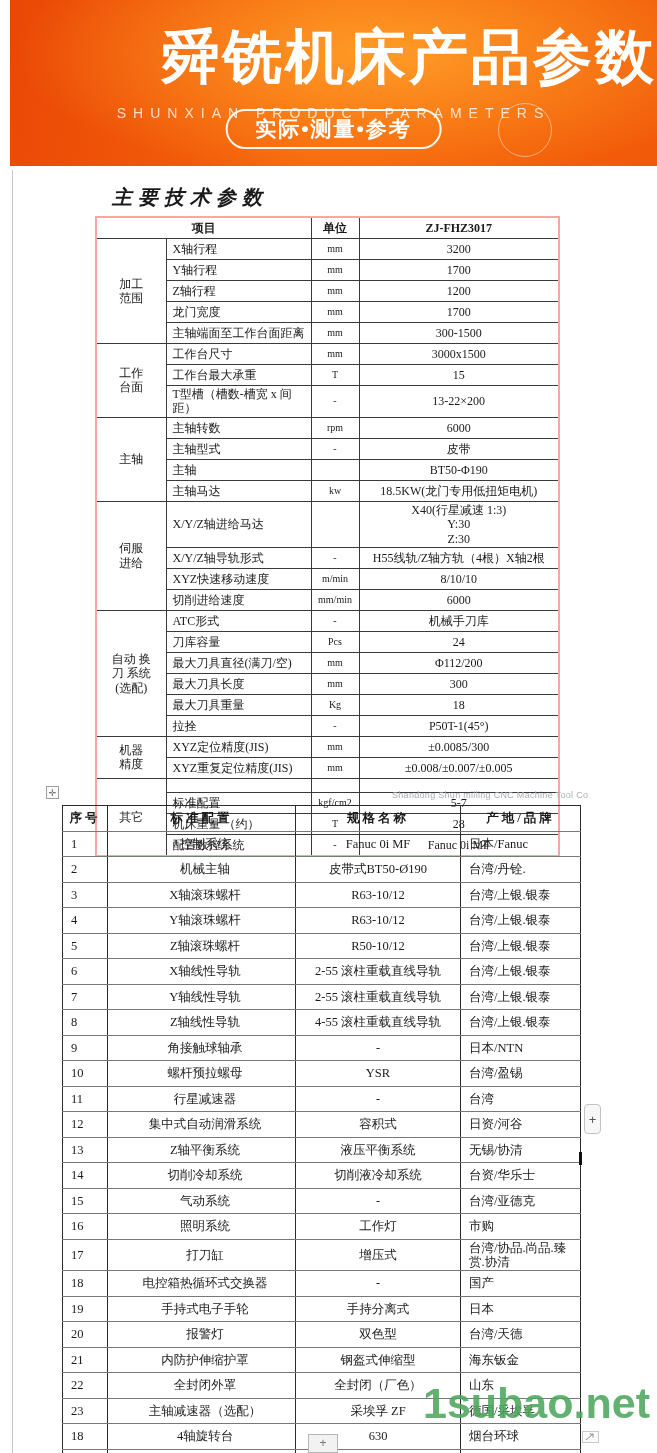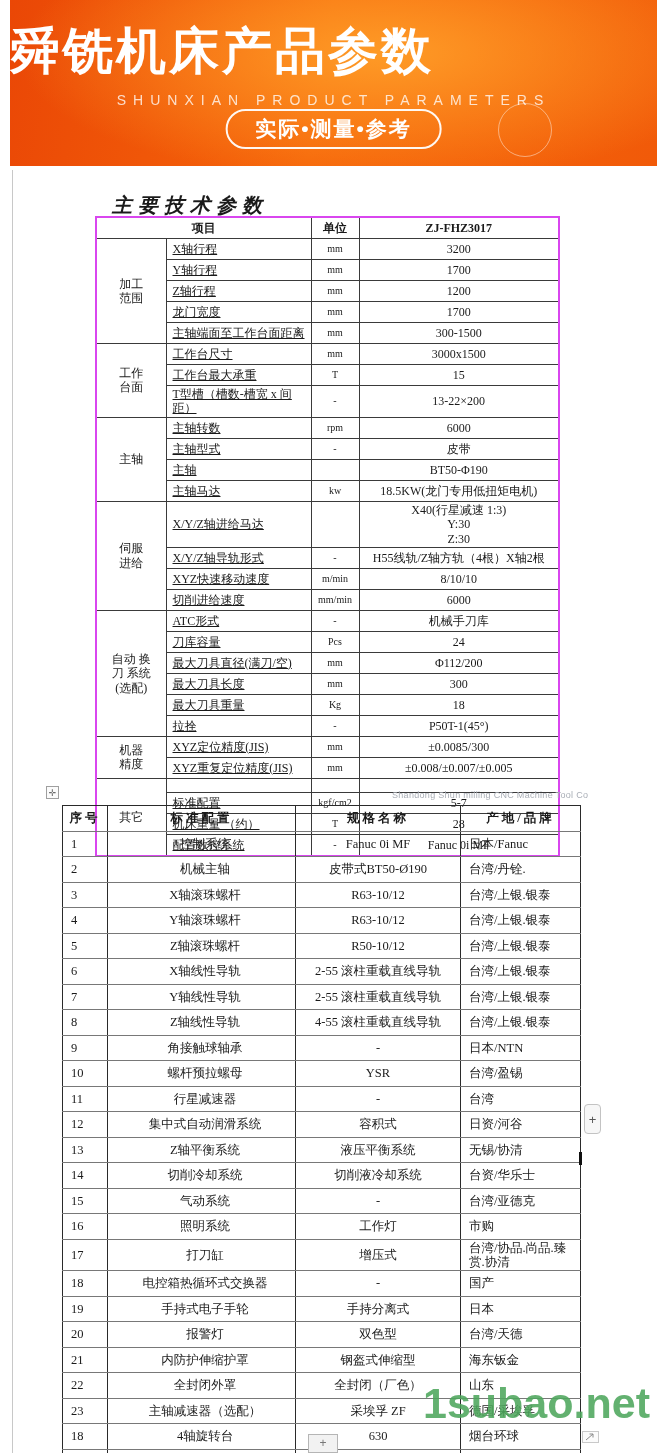--- a/index.html
+++ b/index.html
@@ -9,21 +9,21 @@
     overflow:hidden; color:#1a1a1a;
   }
   
   .banner {
     position:absolute; left:10px; top:0; width:647px; height:166px;
     background:
       radial-gradient(95% 130% at 58% 32%, rgba(255,158,40,.95) 0%, rgba(255,158,40,0) 60%),
       linear-gradient(100deg, #ea4706 0%, #f6660a 48%, #f15a09 100%);
   }
   .banner-title {
-    text-align:left; color:#fff; font-weight:bold; font-size:50px;
+    text-align:right; color:#fff; font-weight:bold; font-size:59px;
     letter-spacing:3px; padding-top:18px;
     font-family:"Liberation Sans","DejaVu Sans",sans-serif;
   }
   .banner-sub {
     text-align:center; color:rgba(255,255,255,.78); font-size:14px;
     letter-spacing:7px; margin-top:7px;
     font-family:Liberation Sans, sans-serif;
   }
   .badge {
     position:absolute; left:50%; top:109px; transform:translateX(-50%);
@@ -33,34 +33,34 @@
   }
   .ring {
     position:absolute; left:488px; top:103px; width:52px; height:52px;
     border:1px solid rgba(255,255,255,.45); border-radius:50%;
   }
   .page-edge { position:absolute; left:12px; top:170px; height:1283px; width:1px; background:#c8c8c8; }
 
   
   .sec-title {
     position:absolute; left:112px; top:184px; font-size:20px; font-weight:bold;
-    font-style:italic; letter-spacing:6px;margin-top:8px;
+    font-style:italic; letter-spacing:6px;
   }
 
   
   table { border-collapse:collapse; table-layout:fixed; }
   .t1 {
     position:absolute; left:95px; top:216px; width:463px; font-size:12px;
-    border:2px solid #d946ef;
+    border:2px solid #fca5a5;
   }
   .t1 th, .t1 td {
     border:1px solid #3a3a3a; text-align:center; padding:1px 2px;
     height:18px; line-height:1.2; white-space:pre-line; overflow:hidden;
   }
-  .t1 .item { text-align:left; padding-left:6px;text-decoration:underline; }
+  .t1 .item { text-align:left; padding-left:6px; }
   .t1 .glabel { white-space:pre-line; }
   .t1 .gs td { border-top:1.8px solid #1d1d1d; }
   .t1 tr.short td { height:11px; }
   .t1 .unit { font-size:10px; }
 
   
   .t2 {
     position:absolute; left:62px; top:805px; width:518px; font-size:12.5px;
     border:1.6px solid #2a2a2a;
   }

